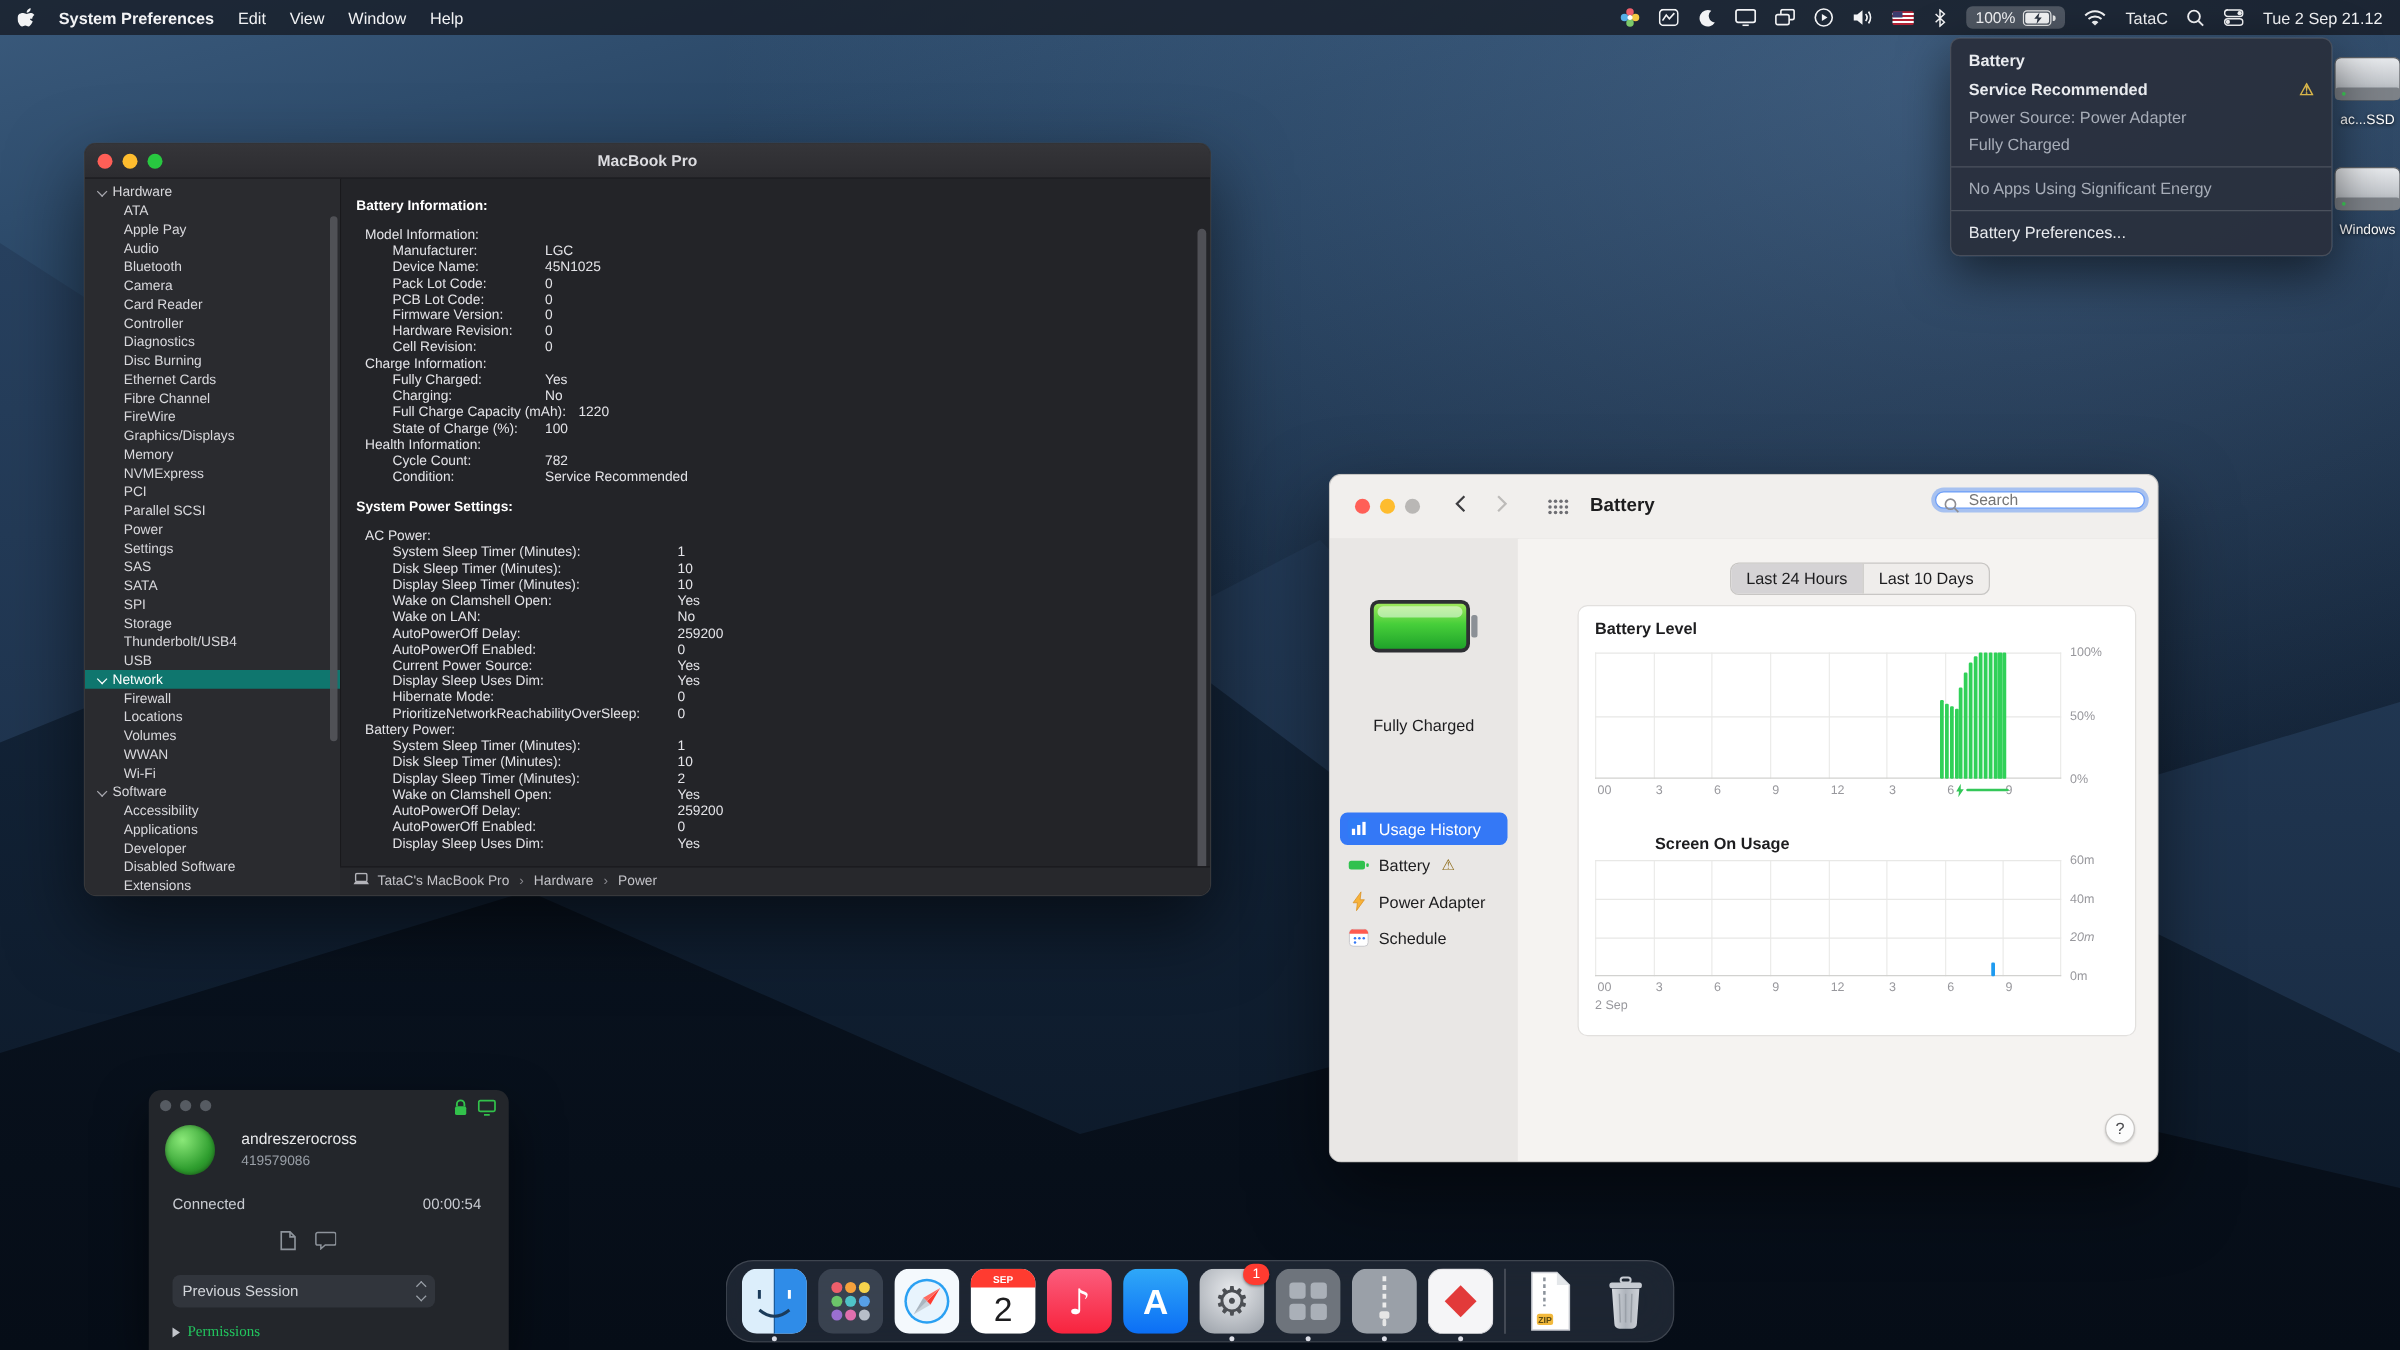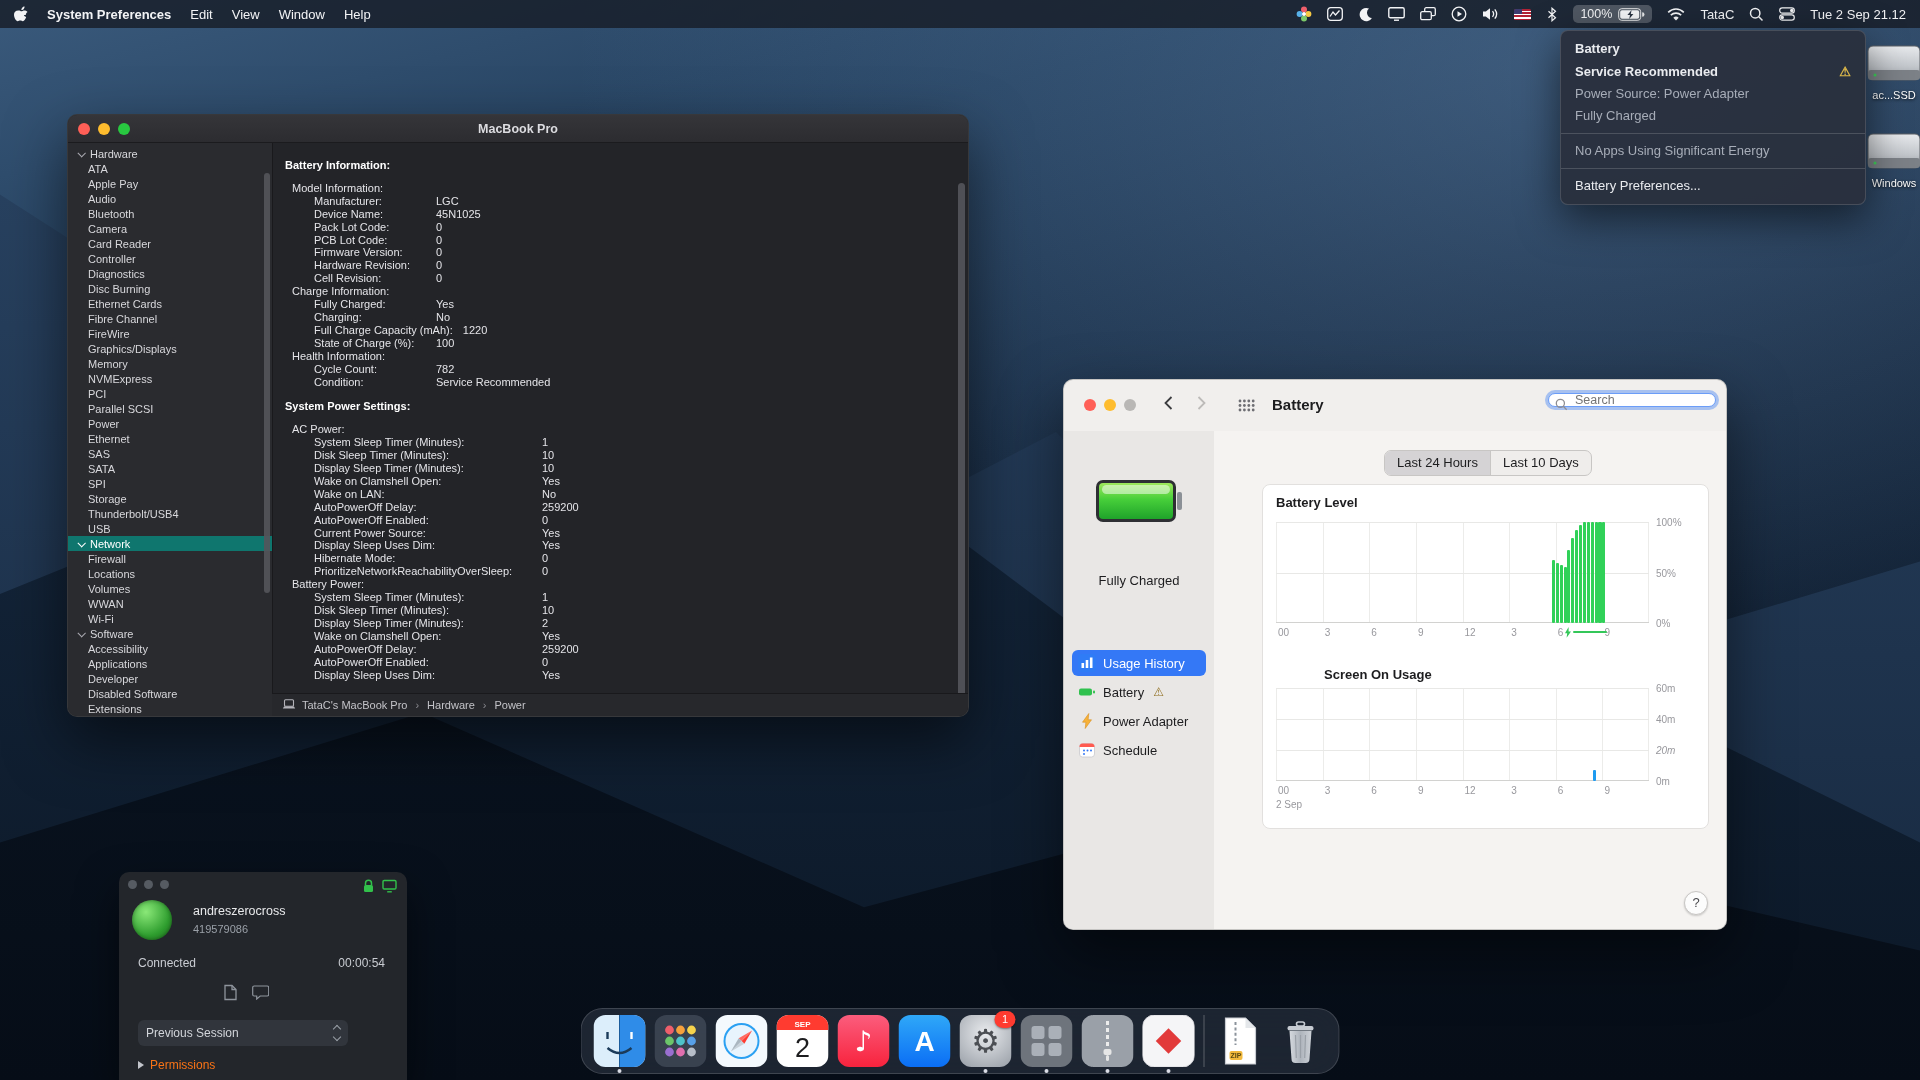--- a/index.html
+++ b/index.html
@@ -49,21 +49,21 @@
     border:1px solid rgba(255,255,255,.09);}
   .si-titlebar{height:27px;background:linear-gradient(#353539,#2c2c30);border-bottom:1px solid #1b1b1e;
     position:relative;display:flex;align-items:center;justify-content:center;color:#dcdce0;
     font-size:12.5px;font-weight:700;}
   .traffic{position:absolute;left:10px;top:50%;transform:translateY(-50%);display:flex;gap:8px;}
   .tl{width:12px;height:12px;border-radius:50%;}
   .tl-red{background:#ff5f57;} .tl-yel{background:#febc2e;} .tl-grn{background:#28c840;} .tl-gray{background:#b9b7b5;}
   .si-body{display:flex;height:574px;position:relative;}
   .si-sidebar{width:204px;background:#2a2b2f;border-right:1px solid #19191c;padding-top:3px;
     font-size:11px;color:#d8d8dc;position:relative;overflow:hidden;flex:none;}
-  .si-row{height:15px;display:flex;align-items:center;padding-left:20px;white-space:nowrap;}
+  .si-row{height:15px;display:flex;align-items:center;padding-left:31px;white-space:nowrap;}
   .si-row.group{padding-left:10px;gap:6px;}
   .si-row.selected{background:#0f766e;color:#fff;}
   .disc{width:5px;height:5px;border-right:1.4px solid #a9a9b0;border-bottom:1.4px solid #a9a9b0;
     transform:rotate(45deg) translateY(-1px);flex:none;}
   .selected .disc{border-color:#fff;}
   .si-sb-scroll{position:absolute;right:2px;top:30px;width:6px;height:420px;border-radius:3px;background:#54555b;opacity:.9;}
   .si-content{flex:1;position:relative;background:#232428;overflow:hidden;font-size:11px;color:#e4e4e8;
     padding:14px 0 0 12px;line-height:12.9px;}
   .si-h{font-weight:700;margin:12px 0 10px;color:#fff;}
   .si-h.first{margin-top:2px;}
@@ -135,21 +135,21 @@
   .rw-status{position:absolute;left:19px;top:84px;font-size:12px;color:#c9ccd2;}
   .rw-timer{position:absolute;right:22px;top:84px;font-size:12px;color:#c9ccd2;}
   .rw-mid-icons{position:absolute;left:104px;top:112px;display:flex;gap:14px;}
   .rw-select{position:absolute;left:19px;top:148px;width:210px;height:26px;background:#31353c;
     border-radius:6px;display:flex;align-items:center;padding:0 8px;box-sizing:border-box;
     font-size:12px;color:#d2d5da;justify-content:space-between;}
   .rw-steppers{display:flex;flex-direction:column;gap:2px;align-items:center;}
   .chev-up,.chev-dn{width:5px;height:5px;border-right:1.4px solid #9aa0a8;border-bottom:1.4px solid #9aa0a8;}
   .chev-up{transform:rotate(-135deg);}
   .chev-dn{transform:rotate(45deg);}
-  .rw-perms{position:absolute;left:19px;top:186px;font-size:12px;color:#f97316;display:flex;align-items:center;gap:6px;}
+  .rw-perms{position:absolute;left:19px;top:186px;font-size:12px;color:#22c55e;display:flex;align-items:center;gap:6px;font-family:Liberation Serif, serif;}
   .tri-right{width:0;height:0;border-left:6px solid #c2c5cb;border-top:4px solid transparent;border-bottom:4px solid transparent;}
 
   
   .dock{position:absolute;left:50%;bottom:6px;transform:translateX(-50%);height:66px;padding:7px 12px;
     display:flex;align-items:center;gap:9px;background:rgba(58,66,82,.45);
     border:1px solid rgba(255,255,255,.15);border-radius:22px;z-index:40;backdrop-filter:blur(18px);
     box-sizing:border-box;}
   .dock-item{width:52px;height:52px;position:relative;flex:none;}
   .dock-item svg{display:block;}
   .run-dot{position:absolute;left:50%;bottom:-6px;transform:translateX(-50%);width:4px;height:4px;
@@ -263,21 +263,21 @@
           <div class="si-row">
             <span>PCI</span>
           </div>
           <div class="si-row">
             <span>Parallel SCSI</span>
           </div>
           <div class="si-row">
             <span>Power</span>
           </div>
           <div class="si-row">
-            <span>Ethernet</span>
+            <span>Settings</span>
           </div>
           <div class="si-row">
             <span>SAS</span>
           </div>
           <div class="si-row">
             <span>SATA</span>
           </div>
           <div class="si-row">
             <span>SPI</span>
           </div>

